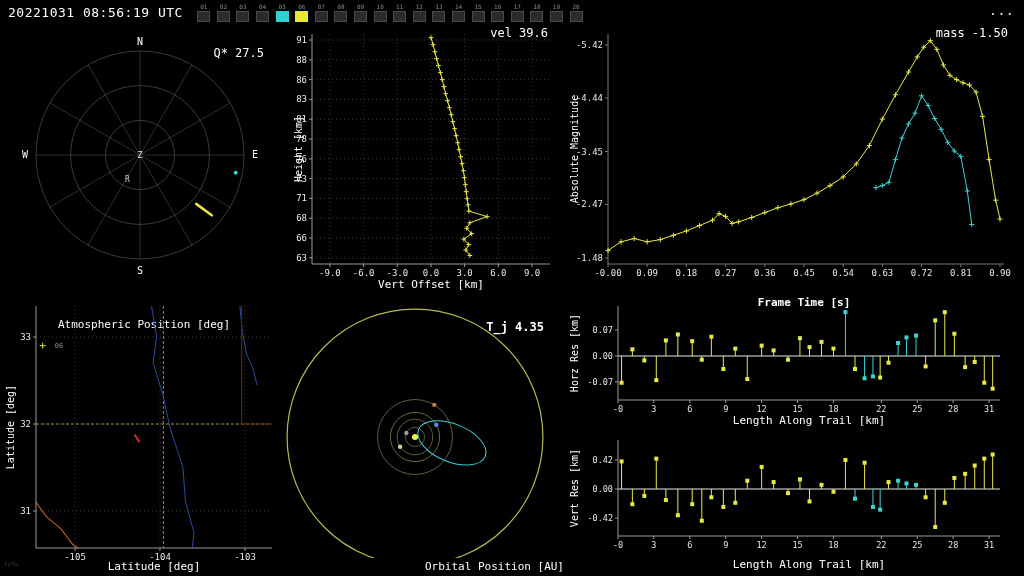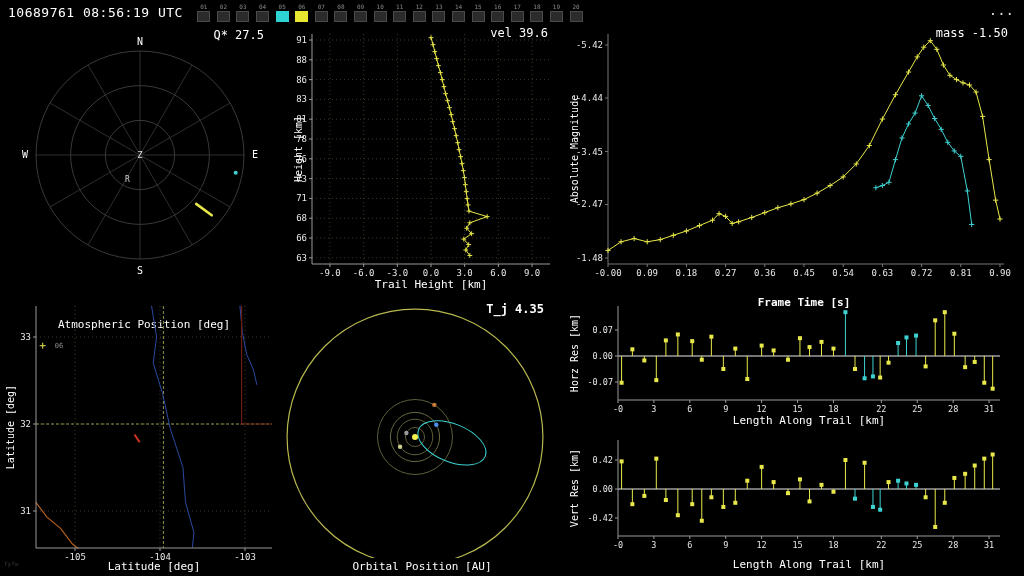--- a/index.html
+++ b/index.html
@@ -16,49 +16,49 @@
   .fbox.yellow{background:#e8e830;border-color:#e8e830;}
   #menu-dots{position:absolute;right:10px;top:2px;font-size:14px;color:#ddd;cursor:pointer;}
   .panel{position:absolute;}
   #panel-atmos{left:0;top:26px;width:288px;height:274px;}
   #panel-vel{left:288px;top:26px;width:276px;height:274px;}
   #panel-mag{left:564px;top:26px;width:460px;height:274px;}
   #panel-map{left:0;top:300px;width:280px;height:276px;}
   #panel-orbit{left:280px;top:300px;width:284px;height:276px;}
   #panel-horz{left:564px;top:300px;width:460px;height:130px;}
   #panel-vert{left:564px;top:430px;width:460px;height:146px;}
-  .ptitle{position:absolute;top:2px;font-size:12px;color:#fff;white-space:nowrap;}
+  .ptitle{position:absolute;top:20px;font-size:12px;color:#fff;white-space:nowrap;}
   #panel-atmos .ptitle{right:24px;}
   #panel-vel .ptitle{right:16px;top:0;}
   #panel-mag .ptitle{right:16px;top:0;padding-left:36px;}
   #panel-orbit .ptitle{right:20px;font-weight:bold;}
   .caption{position:absolute;font-size:11px;color:#fff;text-align:center;white-space:nowrap;}
   #panel-atmos .caption{top:252px;left:0;width:288px;margin-top:40px;}
   #panel-vel .caption{top:252px;left:24px;width:238px;}
   #panel-mag .caption{top:270px;left:44px;width:392px;font-weight:bold;}
   #panel-map .caption{top:260px;left:36px;width:236px;}
-  #panel-orbit .caption{top:260px;left:0;width:284px;}
+  #panel-orbit .caption{top:260px;left:0;width:284px;text-align:right;}
   #panel-horz .caption{top:114px;left:54px;width:382px;}
   #panel-vert .caption{top:128px;left:54px;width:382px;}
   .ylabel{position:absolute;font-size:10px;color:#fff;white-space:nowrap;
           transform:translate(-50%,-50%) rotate(-90deg);}
   #panel-vel .ylabel{left:10px;top:123px;}
   #panel-mag .ylabel{left:10px;top:123px;}
   #panel-map .ylabel{left:10px;top:127px;}
   #panel-horz .ylabel{left:10px;top:53px;}
   #panel-vert .ylabel{left:10px;top:58px;}
   #watermark{position:absolute;left:4px;top:560px;font-size:6px;color:#383838;}
 </style>
 </head>
 <body>
 
 <div id="app">
 
   <div id="top-bar">
-    <span id="timestamp">10689761 08:56:19 UTC</span>
+    <span id="timestamp">20221031 08:56:19 UTC</span>
     <div id="frame-strip">
         <div class="frame-cell">
           <span class="fnum">01</span>
           <div class="fbox dim"></div>
         </div>
         <div class="frame-cell">
           <span class="fnum">02</span>
           <div class="fbox dim"></div>
         </div>
         <div class="frame-cell">
@@ -232,21 +232,21 @@
         <text x="19" y="116" text-anchor="end" font-size="9" fill="#e8e8e8">78</text>
         <text x="19" y="135.8" text-anchor="end" font-size="9" fill="#e8e8e8">76</text>
         <text x="19" y="155.6" text-anchor="end" font-size="9" fill="#e8e8e8">73</text>
         <text x="19" y="175.4" text-anchor="end" font-size="9" fill="#e8e8e8">71</text>
         <text x="19" y="195.20000000000002" text-anchor="end" font-size="9" fill="#e8e8e8">68</text>
         <text x="19" y="215" text-anchor="end" font-size="9" fill="#e8e8e8">66</text>
         <text x="19" y="234.8" text-anchor="end" font-size="9" fill="#e8e8e8">63</text>
         <polyline points="143,11.666428571428593 145.02075471698112,18.667142857142814 146.81698113207545,25.667857142857144 148.61320754716982,32.668571428571475 150.40943396226416,39.66928571428569 152.43018867924528,46.67000000000002 154.22641509433961,53.67071428571425 155.9103773584906,60.67142857142858 157.5943396226415,67.67214285714292 159.61509433962263,74.67285714285713 161.41132075471697,81.67357142857146 163.2075471698113,88.67428571428567 164.77924528301884,95.67500000000001 166.5754716981132,102.67571428571434 168.14716981132074,109.67642857142856 169.7188679245283,116.67714285714288 171.06603773584905,123.6778571428571 172.6377358490566,130.67857142857144 173.98490566037736,137.67928571428575 175.33207547169812,144.67999999999998 176.4547169811321,151.68071428571432 177.35283018867926,158.68142857142854 178.25094339622643,165.68214285714288 179.1490566037736,172.68285714285722 180.04716981132074,178.9057142857143 180.94528301886794,185.12857142857143 199.13207547169813,190.57357142857146 181.84339622641508,196.79642857142858 178.70000000000002,202.2414285714286 183.63962264150945,207.68642857142862 175.7811320754717,213.13142857142856 180.72075471698113,218.57642857142858 177.80188679245285,224.0214285714286 181.84339622641508,229.46642857142862" fill="none" stroke="#e8e84a"></polyline>
         <path d="M140.6 11.666428571428593H145.4M143 9.266428571428593V14.066428571428593M142.6207547169811 18.667142857142814H147.42075471698112M145.02075471698112 16.267142857142815V21.067142857142812M144.41698113207545 25.667857142857144H149.21698113207546M146.81698113207545 23.267857142857146V28.067857142857143M146.21320754716982 32.668571428571475H151.01320754716983M148.61320754716982 30.268571428571477V35.068571428571474M148.00943396226415 39.66928571428569H152.80943396226417M150.40943396226416 37.269285714285694V42.06928571428569M150.03018867924527 46.67000000000002H154.83018867924528M152.43018867924528 44.270000000000024V49.07000000000002M151.8264150943396 53.67071428571425H156.62641509433962M154.22641509433961 51.27071428571425V56.070714285714246M153.5103773584906 60.67142857142858H158.3103773584906M155.9103773584906 58.27142857142858V63.07142857142858M155.1943396226415 67.67214285714292H159.99433962264152M157.5943396226415 65.27214285714291V70.07214285714292M157.21509433962262 74.67285714285713H162.01509433962264M159.61509433962263 72.27285714285712V77.07285714285713M159.01132075471696 81.67357142857146H163.81132075471697M161.41132075471697 79.27357142857146V84.07357142857147M160.8075471698113 88.67428571428567H165.6075471698113M163.2075471698113 86.27428571428567V91.07428571428568M162.37924528301883 95.67500000000001H167.17924528301884M164.77924528301884 93.275V98.07500000000002M164.1754716981132 102.67571428571434H168.9754716981132M166.5754716981132 100.27571428571433V105.07571428571434M165.74716981132073 109.67642857142856H170.54716981132074M168.14716981132074 107.27642857142855V112.07642857142856M167.3188679245283 116.67714285714288H172.1188679245283M169.7188679245283 114.27714285714288V119.07714285714289M168.66603773584905 123.6778571428571H173.46603773584906M171.06603773584905 121.2778571428571V126.07785714285711M170.2377358490566 130.67857142857144H175.03773584905662M172.6377358490566 128.27857142857144V133.07857142857145M171.58490566037736 137.67928571428575H176.38490566037737M173.98490566037736 135.27928571428575V140.07928571428576M172.9320754716981 144.67999999999998H177.73207547169812M175.33207547169812 142.27999999999997V147.07999999999998M174.0547169811321 151.68071428571432H178.8547169811321M176.4547169811321 149.2807142857143V154.08071428571432M174.95283018867926 158.68142857142854H179.75283018867927M177.35283018867926 156.28142857142853V161.08142857142855M175.85094339622643 165.68214285714288H180.65094339622644M178.25094339622643 163.28214285714287V168.08214285714288M176.7490566037736 172.68285714285722H181.5490566037736M179.1490566037736 170.2828571428572V175.08285714285722M177.64716981132074 178.9057142857143H182.44716981132075M180.04716981132074 176.5057142857143V181.30571428571432M178.54528301886793 185.12857142857143H183.34528301886795M180.94528301886794 182.72857142857143V187.52857142857144M196.73207547169812 190.57357142857146H201.53207547169814M199.13207547169813 188.17357142857145V192.97357142857146M179.44339622641508 196.79642857142858H184.2433962264151M181.84339622641508 194.39642857142857V199.19642857142858M176.3 202.2414285714286H181.10000000000002M178.70000000000002 199.8414285714286V204.6414285714286M181.23962264150944 207.68642857142862H186.03962264150945M183.63962264150945 205.28642857142862V210.08642857142863M173.3811320754717 213.13142857142856H178.1811320754717M175.7811320754717 210.73142857142855V215.53142857142856M178.32075471698113 218.57642857142858H183.12075471698114M180.72075471698113 216.17642857142857V220.97642857142858M175.40188679245284 224.0214285714286H180.20188679245285M177.80188679245285 221.6214285714286V226.4214285714286M179.44339622641508 229.46642857142862H184.2433962264151M181.84339622641508 227.06642857142862V231.86642857142863" stroke="#e8e84a" fill="none"></path>
       </svg>
-    <div class="caption">Trail Height [km]</div>
+    <div class="caption">Vert Offset [km]</div>
   </section>
 
   <section class="panel" id="panel-mag">
     <span class="ptitle">mass -1.50</span>
     <span class="ylabel">Absolute Magnitude</span>
     <svg id="mag-svg" width="460" height="252">
         <g stroke="#777">
           <line x1="44" y1="8" x2="44" y2="238"></line>
           <line x1="44" y1="238" x2="440" y2="238"></line>
           <line x1="44" y1="238" x2="44" y2="241"></line>

